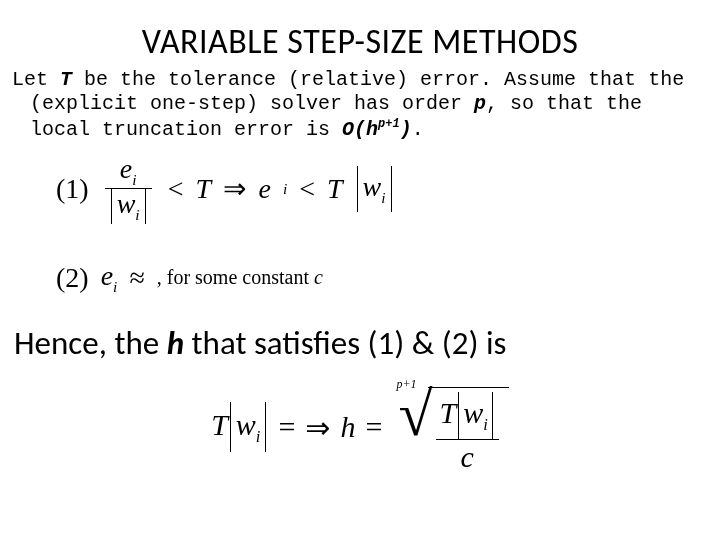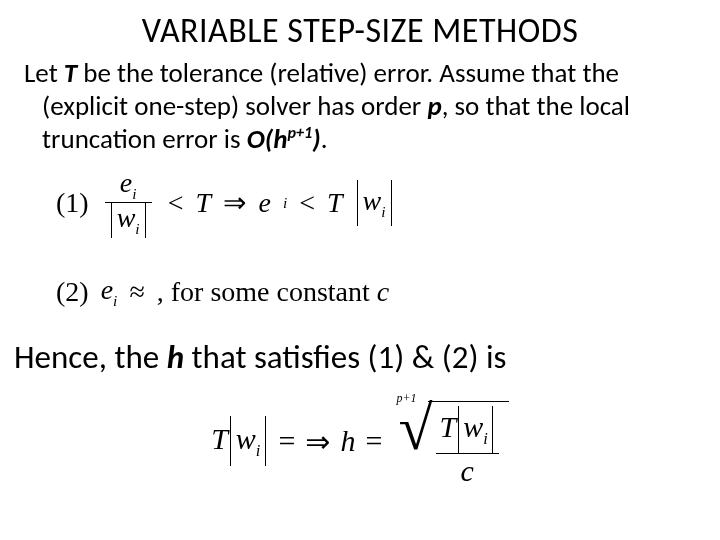--- a/index.html
+++ b/index.html
@@ -16,29 +16,30 @@
     width: 720px;
     height: 540px;
     position: relative;
     box-sizing: border-box;
   }
   .title {
     font-size: 34px;
     font-weight: 400;
     text-align: center;
     letter-spacing: 0.5px;
-    padding-top: 10px;
+    padding-top: 21px;
     padding-bottom: 6px;
   }
   .body {
-    font-size: 27px;
+    font-size: 20px;
     line-height: 1.22;
     padding: 0 28px 0 14px;
     text-indent: -18px;
-    margin-left: 28px;
+    margin-left: 16px;
+    font-family: Liberation Mono, monospace;
   }
   .b { font-weight: 700; font-style: italic; }
   .bi { font-weight: 700; font-style: italic; }
   .sup { font-size: 60%; vertical-align: super; font-style: italic;}
   .eqblock {
     font-family: "Times New Roman", Times, serif;
     font-size: 28px;
     padding-left: 56px;
     padding-top: 12px;
     display: flex;
@@ -68,21 +69,21 @@
   .frac .num, .frac .den {
     padding: 0 4px;
     line-height: 1.1;
   }
   .frac .bar {
     border-top: 1.4px solid #000;
     align-self: stretch;
   }
   .tail {
     font-family: "Times New Roman", Times, serif;
-    font-size: 28px;
+    font-size: 20px;
   }
   .body2 {
     font-size: 33px;
     padding: 28px 14px 0 14px;
   }
   .final {
     font-family: "Times New Roman", Times, serif;
     font-size: 30px;
     display: flex;
     align-items: center;

